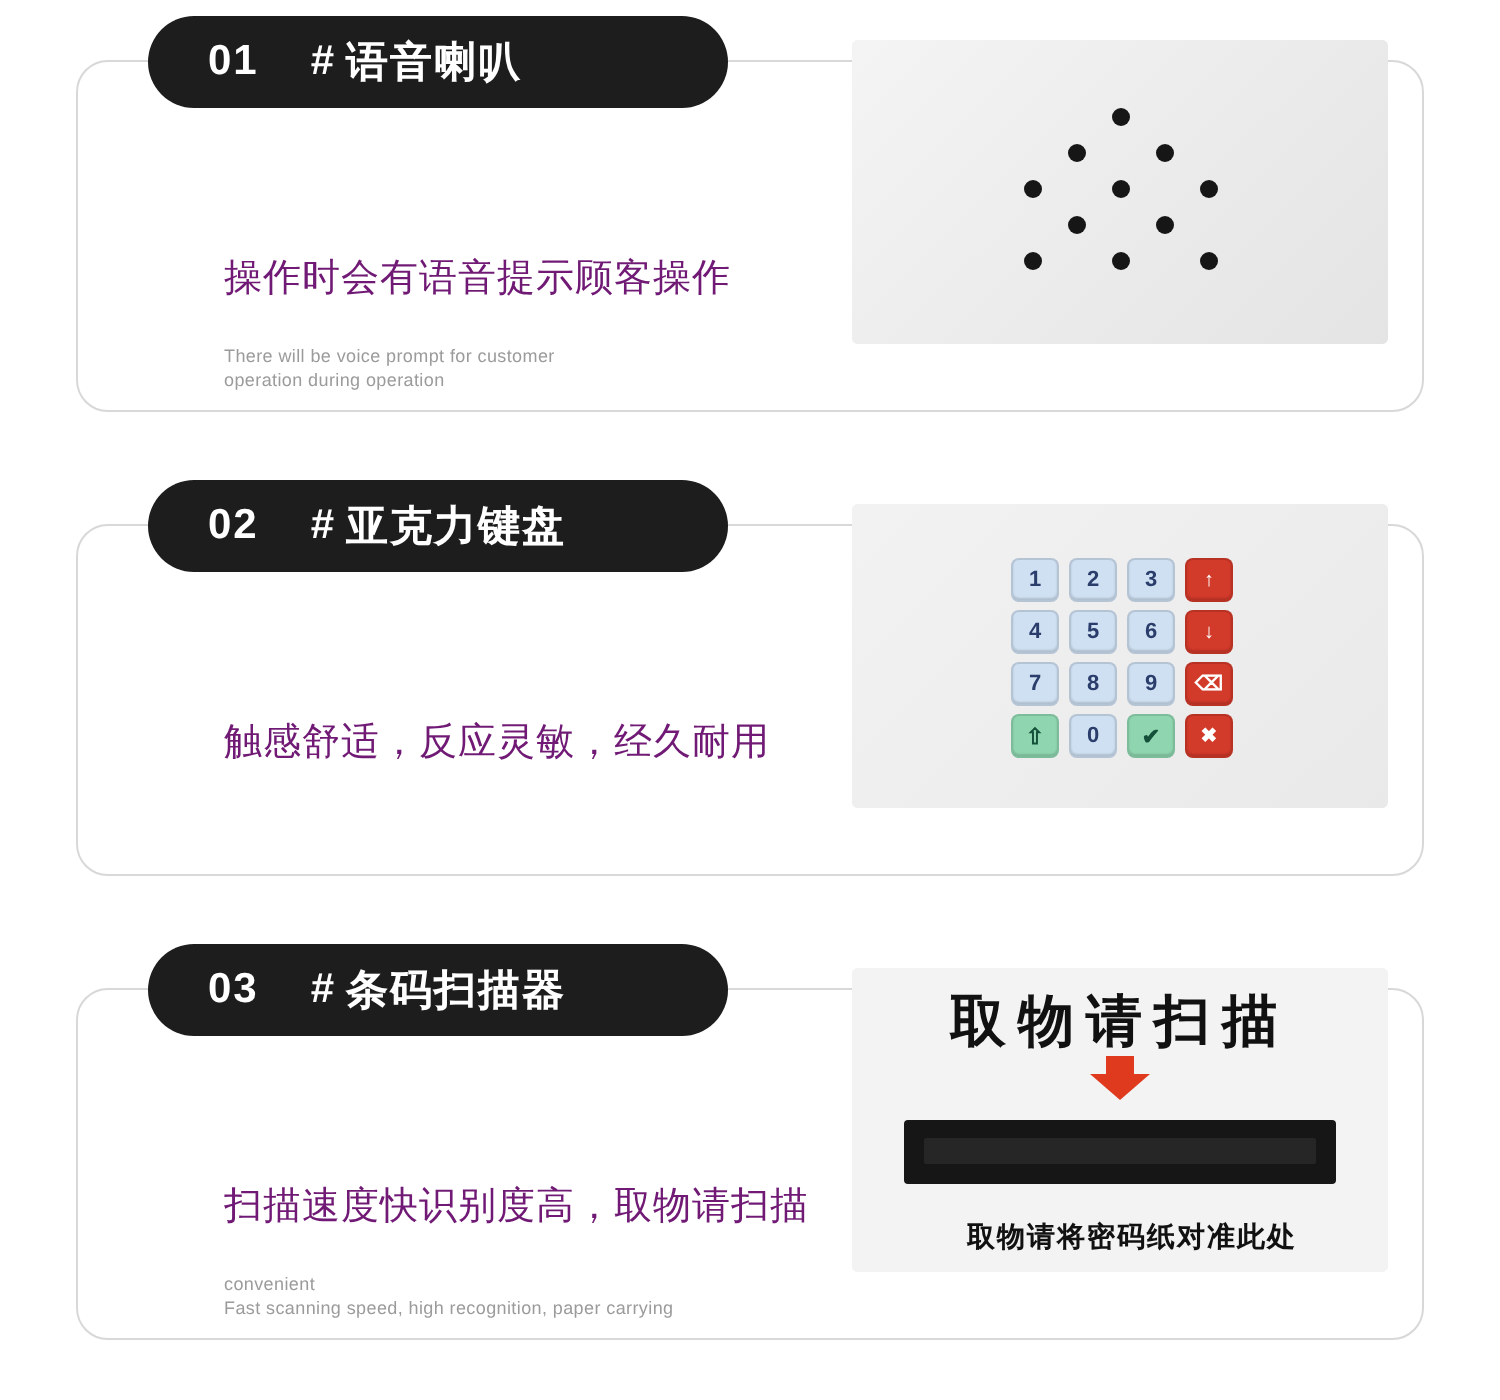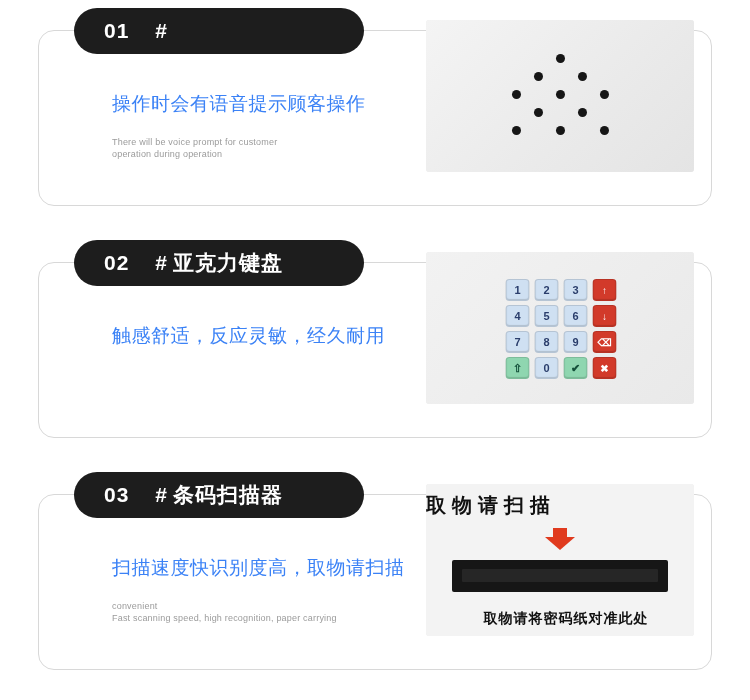--- a/index.html
+++ b/index.html
@@ -71,23 +71,24 @@
   }
 
   .text-block {
     position: absolute;
     left: 74px;
     top: 82px;
     width: 330px;
   }
   .cn {
     font-size: 19px;
-    color: #3b82f6;
+    color: #701a75;
     line-height: 28px;
     letter-spacing: 0.5px;
+    margin-top: 36px;
   }
   .en {
     margin-top: 18px;
     font-size: 9px;
     color: #9b9b9b;
     line-height: 12px;
     letter-spacing: 0.2px;
   }
 
   .photo {
@@ -152,21 +153,22 @@
   .scanner-face {
     position: absolute;
     inset: 0;
     background: #f3f3f3;
   }
   .scan-title {
     position: absolute;
     top: 8px;
     left: 0;
     right: 0;
-    font-size: 20px;
+    text-align: center;
+    font-size: 28px;
     font-weight: bold;
     color: #111111;
     letter-spacing: 6px;
   }
   .arrow {
     position: absolute;
     top: 44px;
     left: 50%;
     transform: translateX(-50%);
     width: 30px;
@@ -225,20 +227,21 @@
 <body>
 
 <div class="page">
 
   <div class="feature" style="top: 8px;">
     <div class="card"></div>
 
     <div class="tag">
       <span class="num">01</span>
       <span class="hash">#</span>
+      <span class="title">语音喇叭</span>
     </div>
 
     <div class="text-block">
       <div class="cn">操作时会有语音提示顾客操作</div>
       <div class="en">
         <div>There will be voice prompt for customer</div>
         <div>operation during operation</div>
       </div>
     </div>
 

